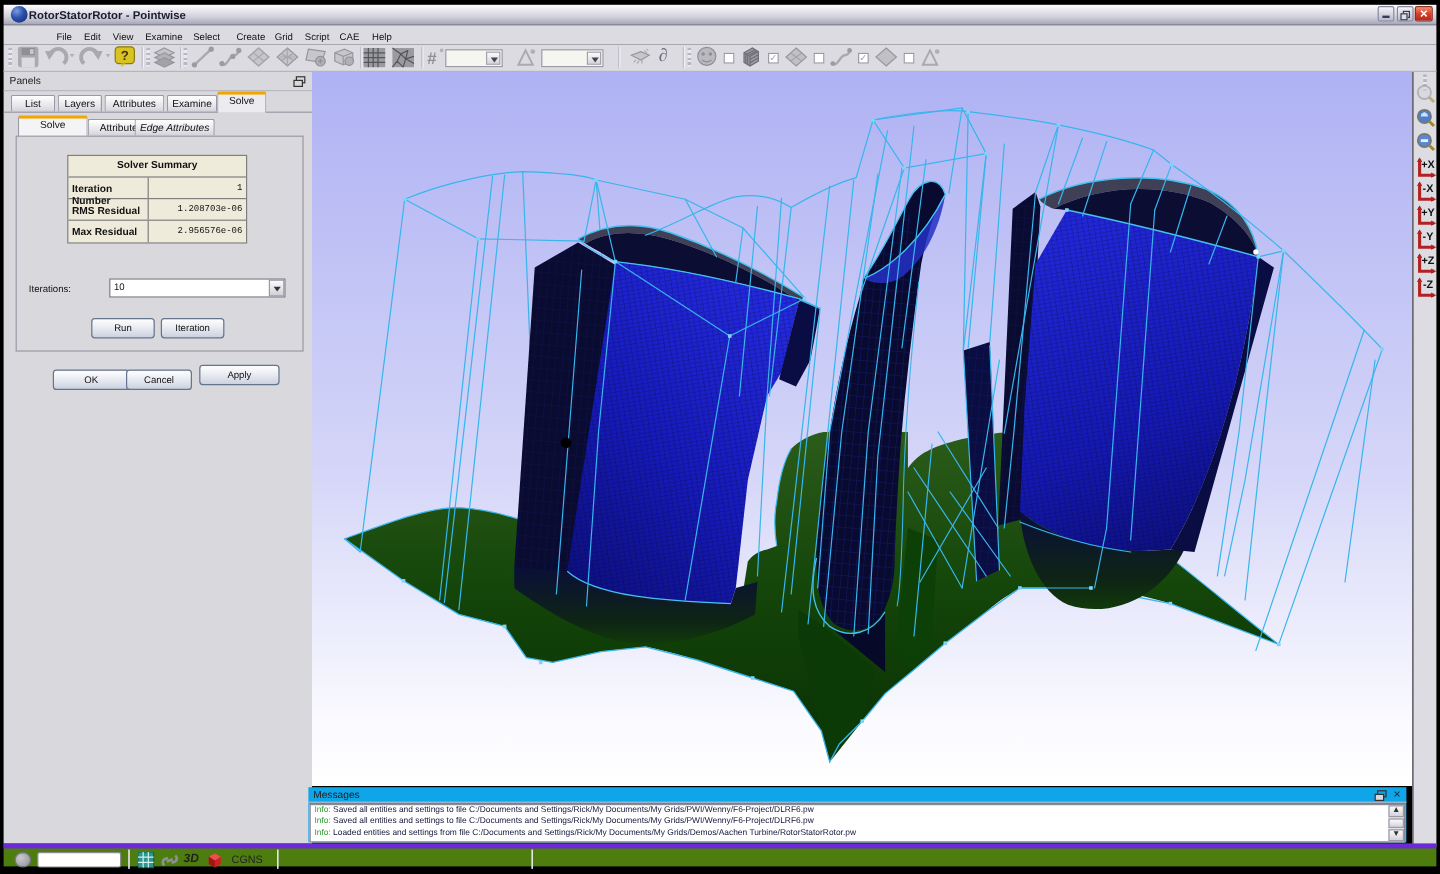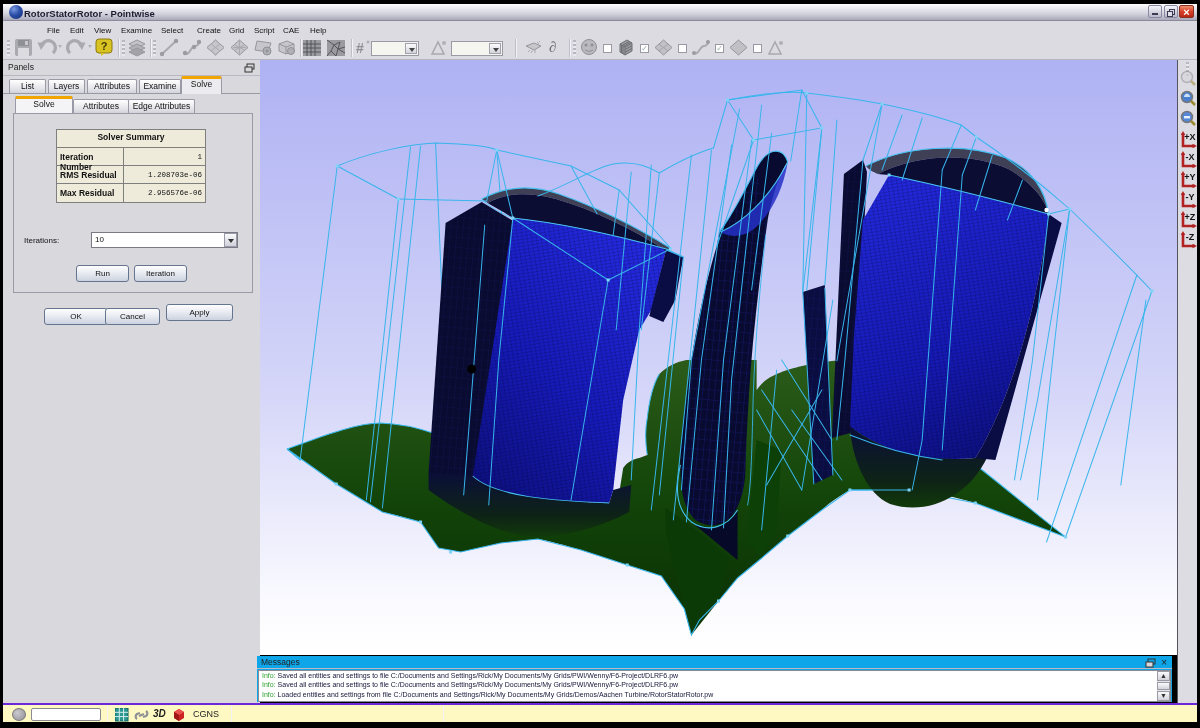--- a/index.html
+++ b/index.html
@@ -44,21 +44,21 @@
 #vp{position:absolute;left:260px;top:60px;width:917px;height:595px;}
 #rtb{position:absolute;left:1177px;top:60px;width:20px;height:645px;background:#dddce2;border-left:1px solid #55545e;}
 
 #msg{position:absolute;left:257px;top:656px;width:915px;height:46px;background:#0ea5e9;}
 #msgtitle{font-size:8.5px;color:#222;padding:1px 0 0 4px;height:13px;border-bottom:1px solid #bbbac4;}
 #msgbody{position:absolute;left:1px;top:14px;width:913px;height:32px;background:#fff;border:1px solid #8a8a94;font-size:7px;line-height:9.4px;padding-left:3px;color:#16163a;white-space:nowrap;overflow:hidden;}
 #msgbody .inf{color:#2d9e2d;}
 #msgsb{position:absolute;right:2px;top:15px;width:13px;height:30px;background:#e4e3e9;}
 .sbb{position:absolute;left:0;width:13px;height:10px;background:linear-gradient(#fbfbfd,#d2d2db);border:1px solid #9a9aa4;font-size:7px;line-height:8px;text-align:center;color:#333;}
 
-#sbar{position:absolute;left:3px;top:703px;width:1194px;height:19px;background:#fef9c3;border-top:2px solid #6d28d9;}
+#sbar{position:absolute;left:3px;top:703px;width:1194px;height:19px;background:#4d7c0f;border-top:4px solid #6d28d9;}
 </style>
 </head>
 <body>
 <div id="win">
  <div id="titlebar">
    <div id="appicon"></div>
    <div id="titletxt">RotorStatorRotor - Pointwise</div>
    <div style="position:absolute;right:35px;top:1px;width:14px;height:13px;border-radius:2px;background:linear-gradient(#f5f5fa,#b9b9cc);border:1px solid #8888a0;">
         <div style="position:absolute;left:3px;bottom:2px;width:6px;height:2px;background:#3a3a55;"></div>
       </div>
@@ -218,21 +218,21 @@
         <rect x="3" y="1" width="7" height="5" fill="none" stroke="#333"></rect>
         <rect x="1" y="4" width="7" height="5" fill="#d9d8dd" stroke="#333"></rect>
       </svg>
   <div class="tab" style="left:6px;top:19px;width:37px;height:14px;">List</div>
   <div class="tab" style="left:45px;top:19px;width:37px;height:14px;">Layers</div>
   <div class="tab" style="left:84px;top:19px;width:50px;height:14px;">Attributes</div>
   <div class="tab" style="left:136px;top:19px;width:42px;height:14px;">Examine</div>
   <div id="tabline"></div>
   <div class="tab active" style="left:178px;top:16px;width:41px;height:18px;">Solve</div>
   <div class="tab" style="left:70px;top:39px;width:56px;height:14px;">Attributes</div>
-  <div class="tab" style="left:125px;top:39px;width:67px;height:14px;">Edge Attributes</div>
+  <div class="tab" style="left:109px;top:39px;width:67px;height:14px;font-style:italic;">Edge Attributes</div>
   <div class="tab active" style="left:12px;top:36px;width:58px;height:18px;background:#f4f4f6;">Solve</div>
   <div id="subpane"></div>
   <div id="stable">
     <div class="hd">Solver Summary</div>
     <div class="row">
           <div class="lab">Iteration Number</div>
           <div class="val">1</div>
         </div>
     <div class="row">
           <div class="lab">RMS Residual</div>

